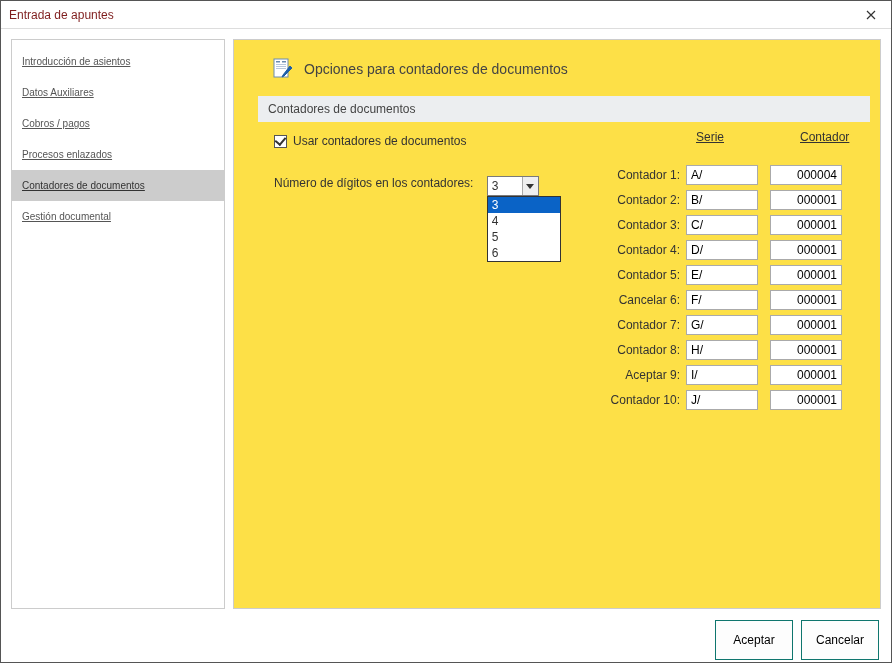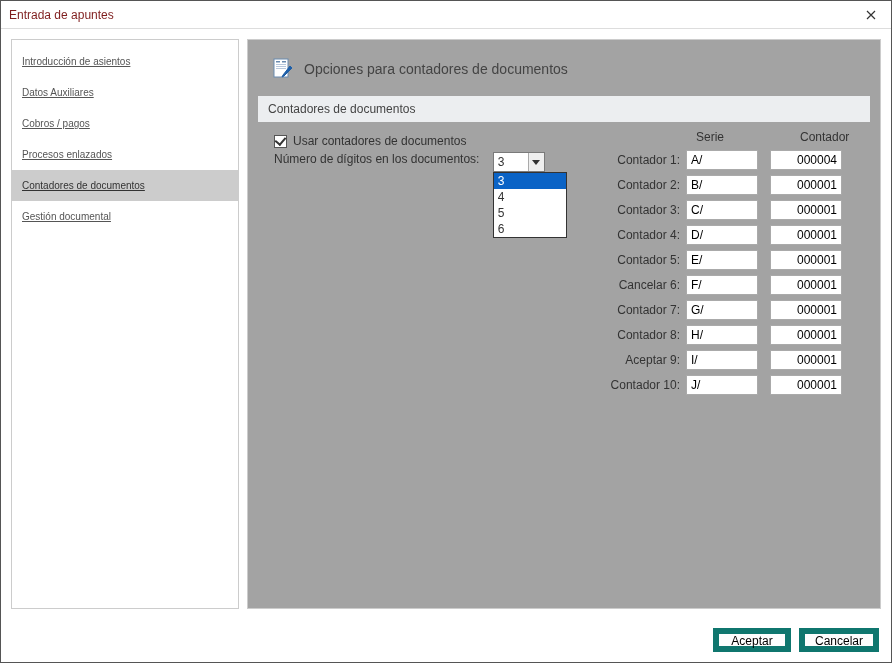--- a/index.html
+++ b/index.html
@@ -44,22 +44,22 @@
       padding: 10px 10px;
       color: #555;
       cursor: pointer;
       font-size: 10px;
       text-decoration: underline;
     }
     .sidebar-item.selected { background: #ccc; color: #333; }
     .main-panel {
       flex: 1;
       border: 1px solid #ccc;
-      background: #a3a3a3;
-      padding: 18px 8px 8px 8px;
+      background: #fde047;
+      padding: 18px 8px 8px 22px;
       position: relative;
     }
     .panel-header {
       display: flex;
       align-items: center;
       gap: 10px;
       padding-left: 16px;
       margin-bottom: 16px;
     }
     .panel-header-title { font-size: 14px; color: #444; }
@@ -70,21 +70,21 @@
       font-size: 12px;
       color: #444;
     }
     .controls-row {
       display: flex;
       align-items: flex-start;
       padding-left: 18px;
       position: relative;
     }
     .left-col { width: 280px; padding-top: 4px; }
-    .chk-row { display: flex; align-items: center; gap: 6px; margin-bottom: 4px; }
+    .chk-row { display: flex; align-items: center; gap: 6px; margin-bottom: 28px; }
     .chk-box {
       width: 13px; height: 13px; border: 1px solid #555; display: inline-block;
       position: relative; background: #fff;
     }
     .chk-box::after {
       content: ""; position: absolute; left: 2px; top: -1px;
       width: 5px; height: 8px; border: solid #333; border-width: 0 2px 2px 0;
       transform: rotate(40deg);
     }
     .label-num { font-size: 12px; color: #333; }
@@ -105,42 +105,42 @@
       position: absolute; top: 20px; left: 0;
       width: 74px; border: 1px solid #333; background: #fff; z-index: 10;
     }
     .combo-opt { padding: 1px 4px; cursor: pointer; font-size: 12px; }
     .combo-opt.hl { background: #0a63c6; color: #fff; }
     .right-col { flex: 1; padding-left: 46px; }
     .grid-head {
       display: grid;
       grid-template-columns: 86px 72px 12px 72px;
       gap: 10px;
-      margin-bottom: 6px;
-      font-size: 12px; color: #333;
+      margin-bottom: 21px;
+      font-size: 12px; color: #333; text-decoration: underline;
     }
     .grid-row {
       display: grid;
       grid-template-columns: 86px 72px 12px 72px;
       align-items: center;
       margin-bottom: 5px;
     }
     .row-label { font-size: 12px; color: #333; text-align: right; padding-right: 6px; }
     .inp {
       height: 20px; border: 1px solid #aaa; background: #fff;
       padding: 0 4px; font-size: 12px; font-family: inherit; outline: none;
     }
     .inp.right { text-align: right; }
     .footer {
       height: 42px;
       display: flex; align-items: center; justify-content: flex-end;
       gap: 8px; padding-right: 12px;
     }
     .btn {
-      min-width: 78px; height: 24px; border: 6px solid #0f766e;
+      min-width: 78px; height: 40px; border: 1px solid #0f766e;
       background: #fdfdfd; cursor: pointer; font-size: 12px;
       padding: 0 10px;
     }
     .doc-icon { width: 22px; height: 22px; display: inline-block; }
   </style>
 </head>
 <body>
 
 <div class="titlebar">
   <span class="titlebar-title">Entrada de apuntes</span>
@@ -179,21 +179,21 @@
 
     <div class="section-bar">Contadores de documentos</div>
 
     <div class="controls-row">
       <div class="left-col">
         <div class="chk-row">
           <span class="chk-box"></span>
           <span class="label-num">Usar contadores de documentos</span>
         </div>
         <div>
-          <span class="label-num">Número de dígitos en los documentos:</span>
+          <span class="label-num">Número de dígitos en los contadores:</span>
           &nbsp;&nbsp;
           <span class="combo-wrap">
             <div class="combo">
               <span>3</span>
               <span class="combo-btn">
                 <svg width="8" height="5" viewBox="0 0 8 5">
                     <path d="M0 0 L8 0 L4 5 Z" fill="#333"></path>
                   </svg>
               </span>
             </div>

